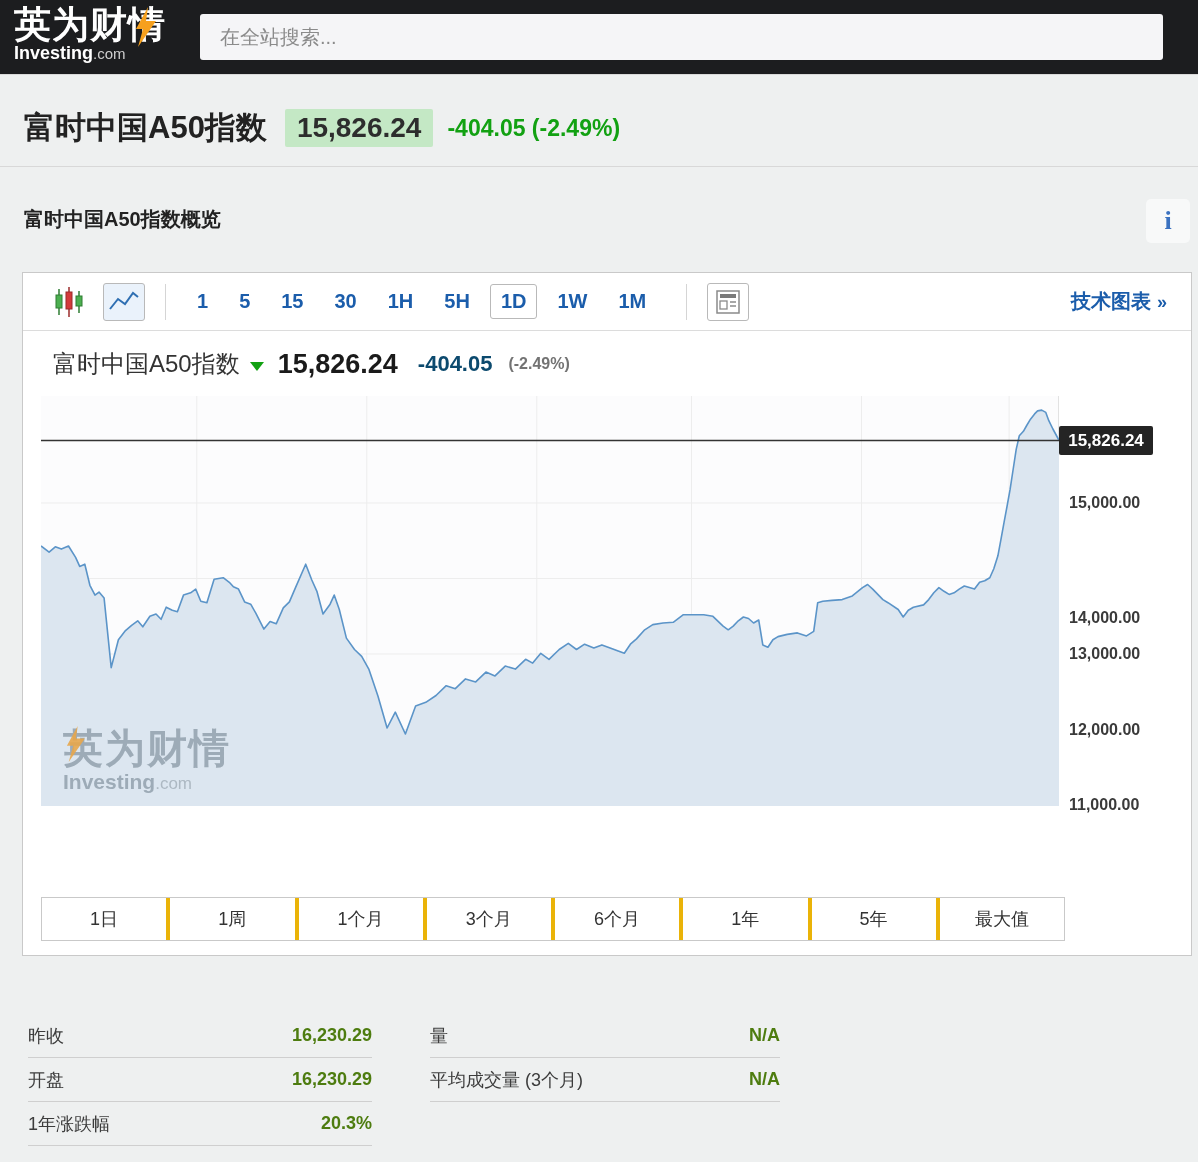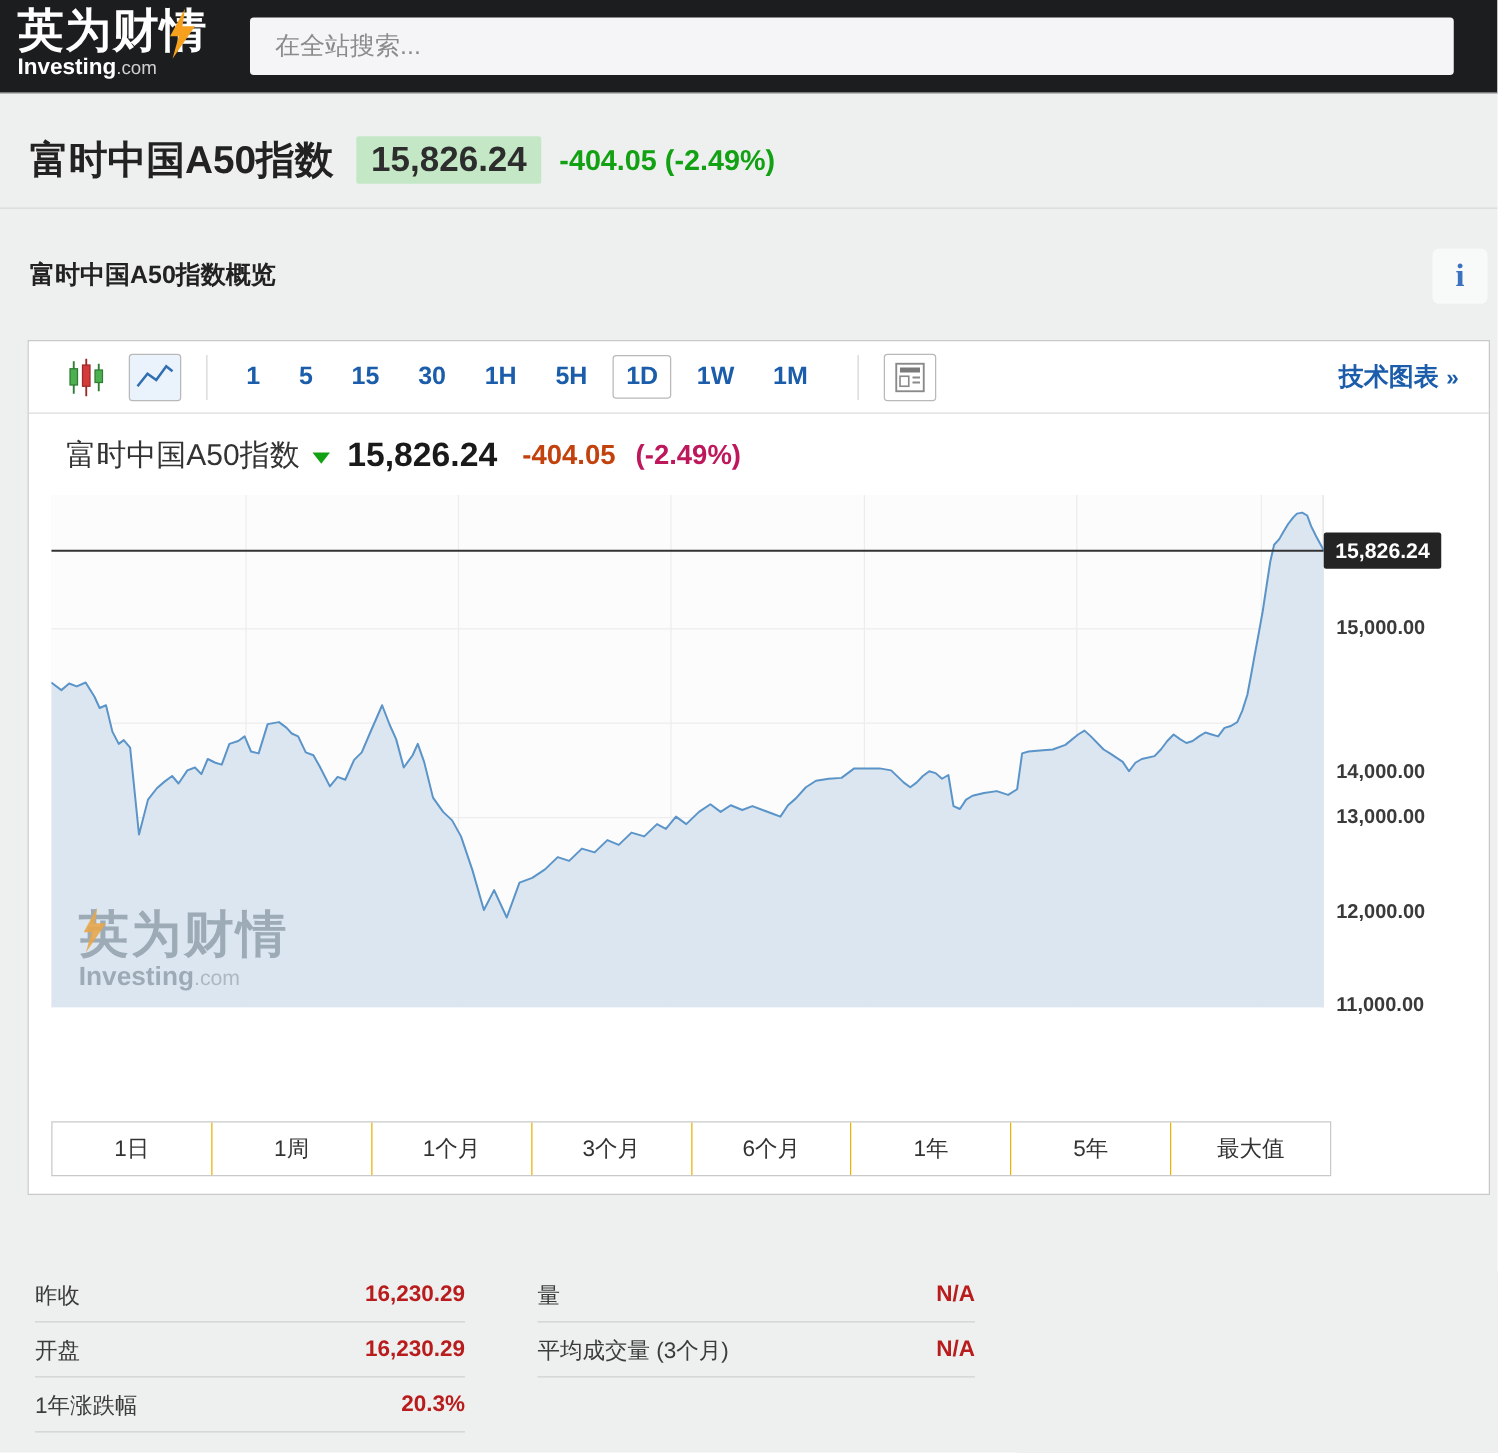--- a/index.html
+++ b/index.html
@@ -39,47 +39,47 @@
   .interval { font-size:20px; font-weight:bold; color:#1b5dab; padding:5px 10px; margin-right:9px; border:1px solid transparent; border-radius:3px; cursor:pointer;}
   .interval.selected { border-color:#b9b9b9; background:#fff; }
   .tb-spacer { flex:1; }
   .tech-link { font-size:20px; font-weight:bold; color:#1b5dab; cursor:pointer; margin-right:10px; white-space:nowrap;}
   .tech-link .arr { font-size:18px; margin-left:6px;}
   
   .chart-title-row { position:absolute; left:30px; top:66px; height:50px; display:flex; align-items:center;}
   .ct-name { font-size:24px; color:#333; font-weight:500;}
   .ct-arrow { width:0; height:0; border-left:7px solid transparent; border-right:7px solid transparent; border-top:9px solid #12a112; margin:4px 0 0 10px;}
   .ct-price { font-size:27px; font-weight:bold; color:#1a1a1a; margin-left:14px;}
-  .ct-change { font-size:22px; font-weight:bold; color:#c2410c; margin-left:20px;}
-  .ct-pct { font-size:22px; font-weight:bold; color:#be185d; margin-left:16px;}
+  .ct-change { font-size:22px; font-weight:bold; color:#0c4a6e; margin-left:20px;}
+  .ct-pct { font-size:16px; font-weight:bold; color:#737373; margin-left:16px;}
   
   .plot { position:absolute; left:18px; top:123px; width:1018px; height:410px; background:#fcfcfd; border-right:1px solid #e2e2e2; cursor:crosshair;}
   .plot svg { position:absolute; left:0; top:0; }
   .watermark { position:absolute; left:22px; top:330px; opacity:0.9; pointer-events:none;}
   .wm-cn { font-size:40px; font-weight:bold; color:#97a5b1; letter-spacing:2px; line-height:44px; position:relative;}
   .wm-bolt { position:absolute; left:124px; top:4px;}
   .wm-en { font-size:21px; font-weight:bold; color:#97a5b1; line-height:24px;}
   .wm-en .tld { font-weight:normal; font-size:17px; color:#a8b4be;}
   .y-axis { position:absolute; left:1036px; top:123px; width:156px; height:420px;font-weight:bold;}
   .y-label { position:absolute; left:10px; font-size:16px; color:#3a3a3a; white-space:nowrap;}
   .price-tag { position:absolute; left:1036px; width:94px; height:29px; background:#242424; color:#fff; font-size:17px; font-weight:bold; text-align:center; line-height:29px; border-radius:2px; z-index:5;}
   .x-axis { position:absolute; left:18px; top:548px; width:1018px; height:26px;}
   .x-label { position:absolute; width:150px; text-align:center; font-size:16px; color:#3a3a3a; white-space:nowrap;}
   
   .range-row { position:absolute; left:18px; top:624px; width:1024px; height:44px; display:flex; border:1px solid #c9c9c9; background:#fff;}
-  .range-btn { flex:1; text-align:center; line-height:42px; font-size:18px; color:#333; border-right:1px solid #eab308; cursor:pointer;}
+  .range-btn { flex:1; text-align:center; line-height:42px; font-size:18px; color:#333; border-right:4px solid #eab308; cursor:pointer;}
   .range-btn:last-child { border-right:none; }
   
   .stats-col { position:absolute; top:1014px; }
   .stats-col.c1 { left:28px;  width:344px; }
   .stats-col.c2 { left:430px; width:350px; }
   .stats-col.c3 { left:838px; width:344px; }
   .stat-row { height:44px; display:flex; align-items:center; justify-content:space-between; border-bottom:1px solid #cfcfcf;}
   .stat-label { font-size:18px; color:#3c3c3c; }
-  .stat-value { font-size:18px; font-weight:bold; color:#b91c1c; }
+  .stat-value { font-size:18px; font-weight:bold; color:#4d7c0f; }
 </style>
 </head>
 <body>
 
 <div class="topbar">
   <div class="logo">
     <div class="logo-cn">
       <span>英为财情</span>
       <svg class="logo-bolt" width="26" height="40" viewBox="0 0 26 40">
         <polygon points="16,0 4,22 11,22 6,40 24,14 14,14" fill="#f6a01d"></polygon>

